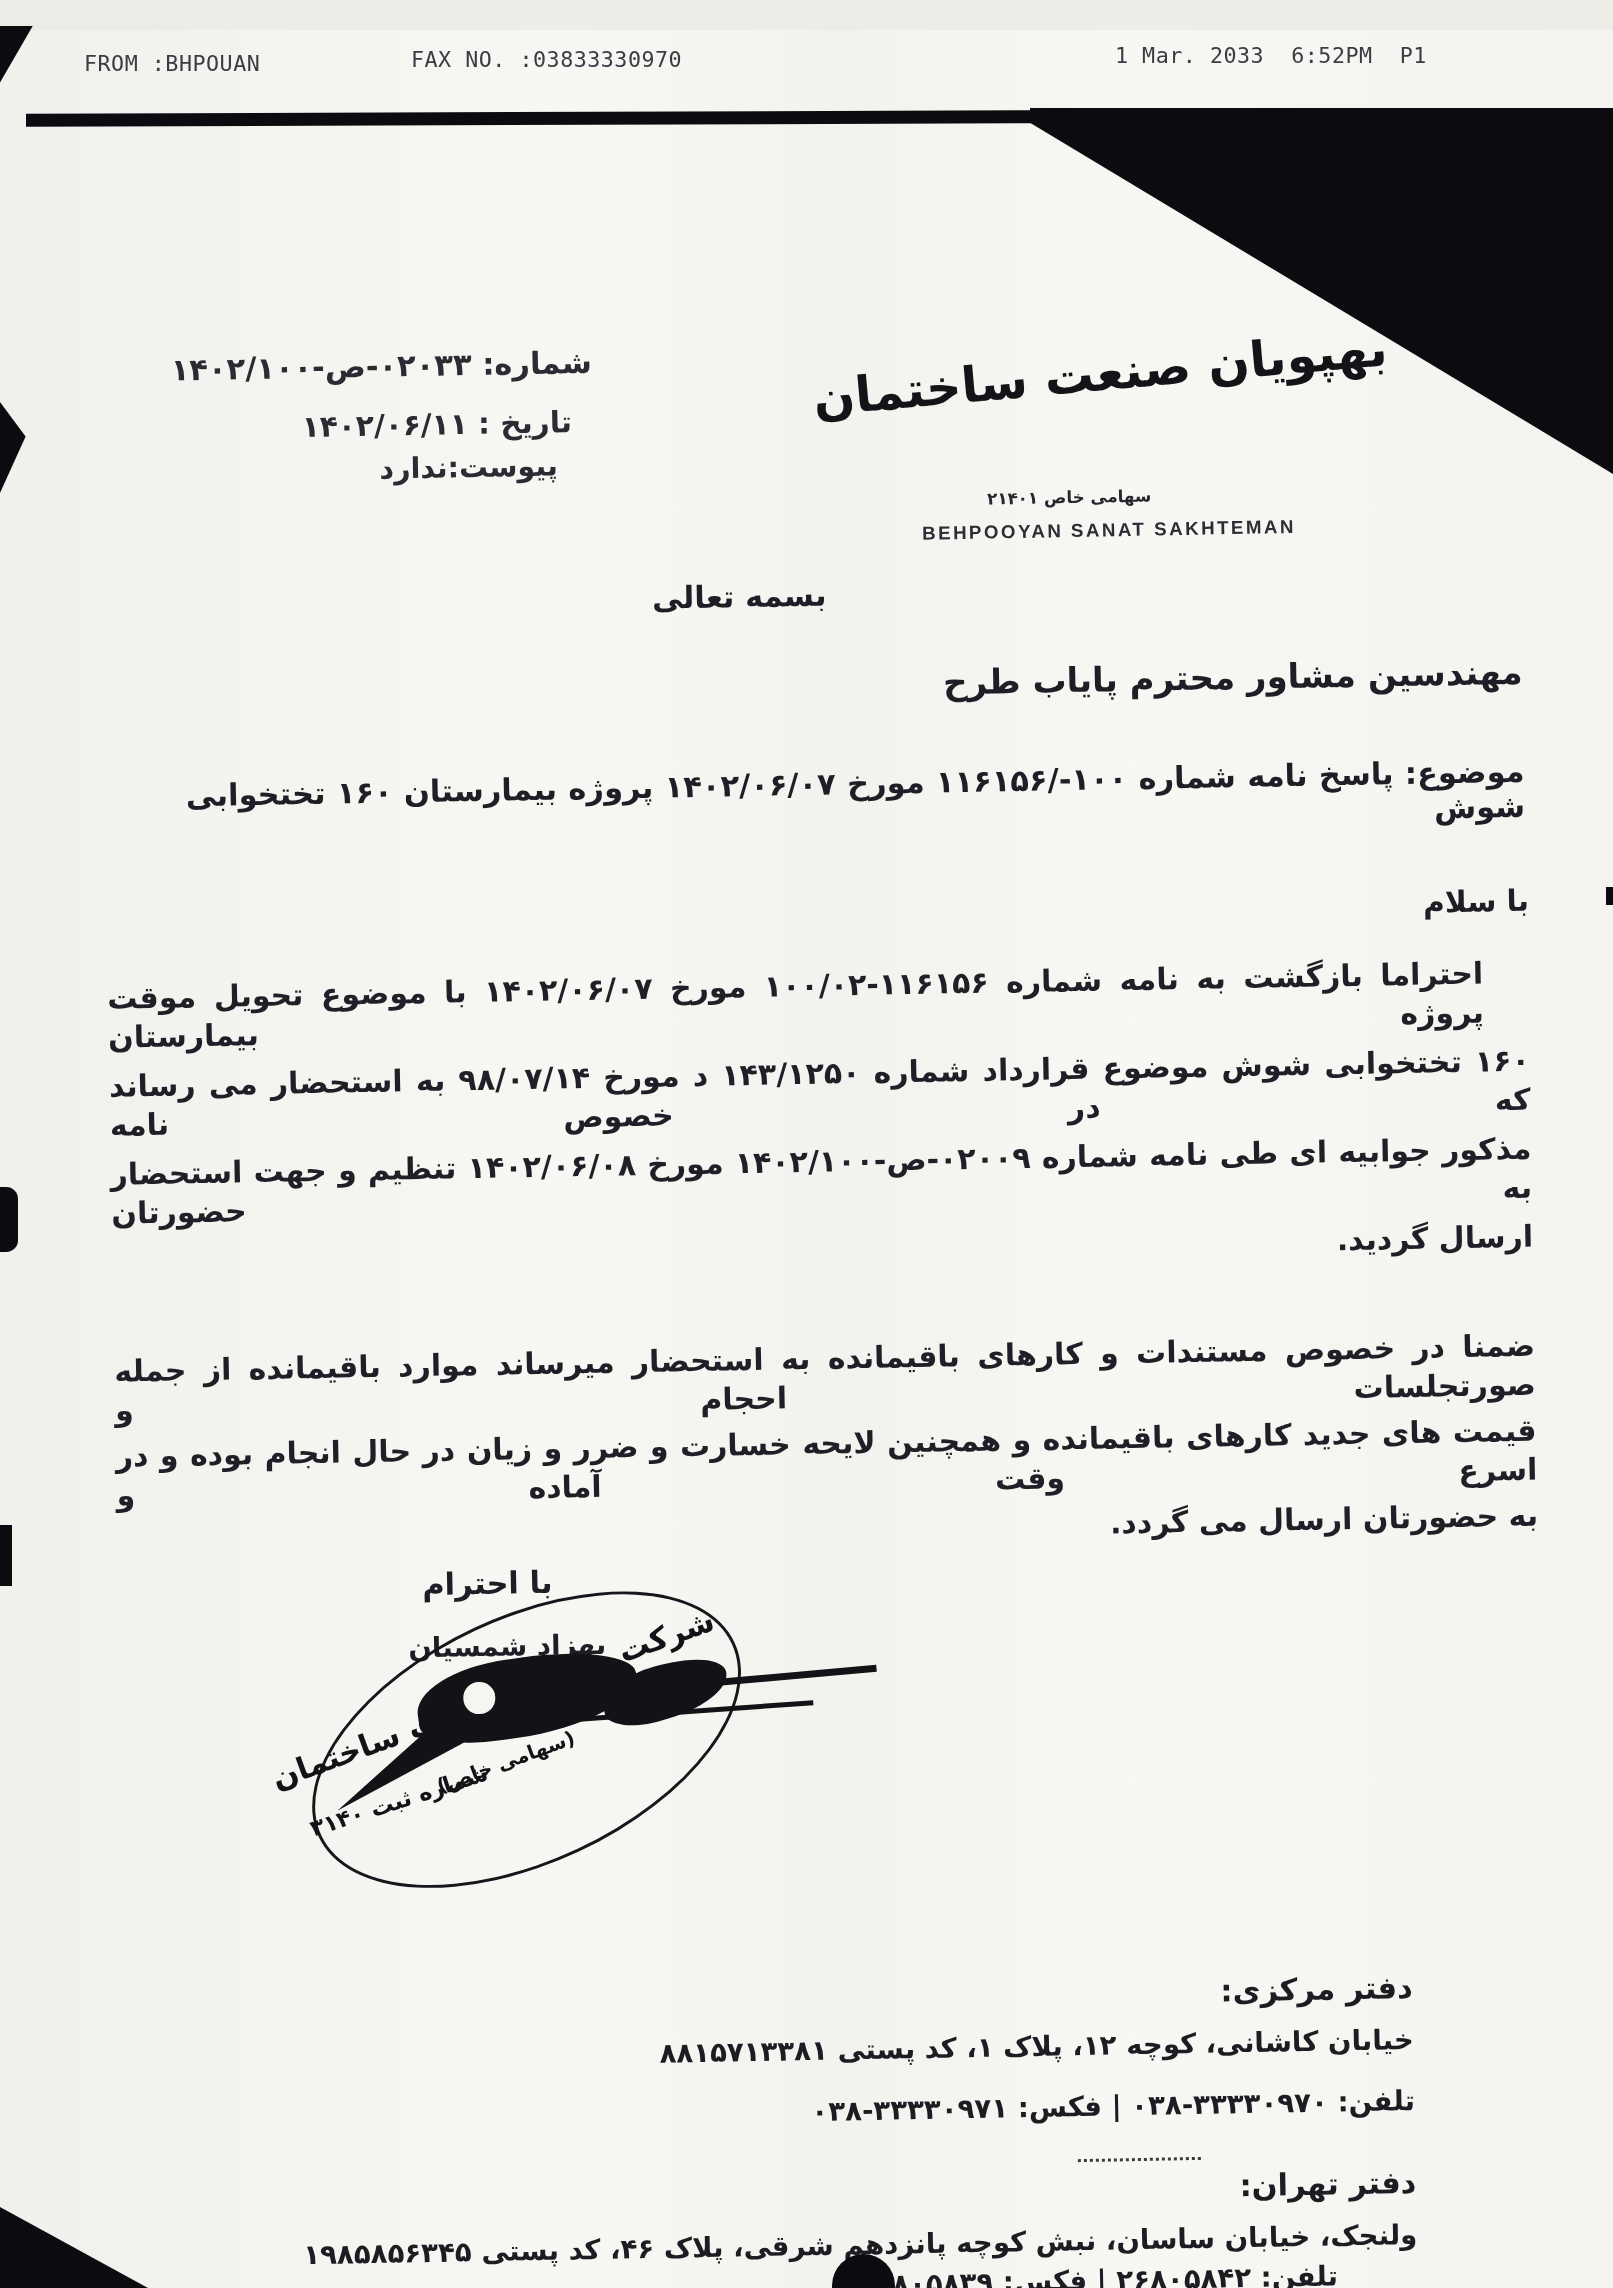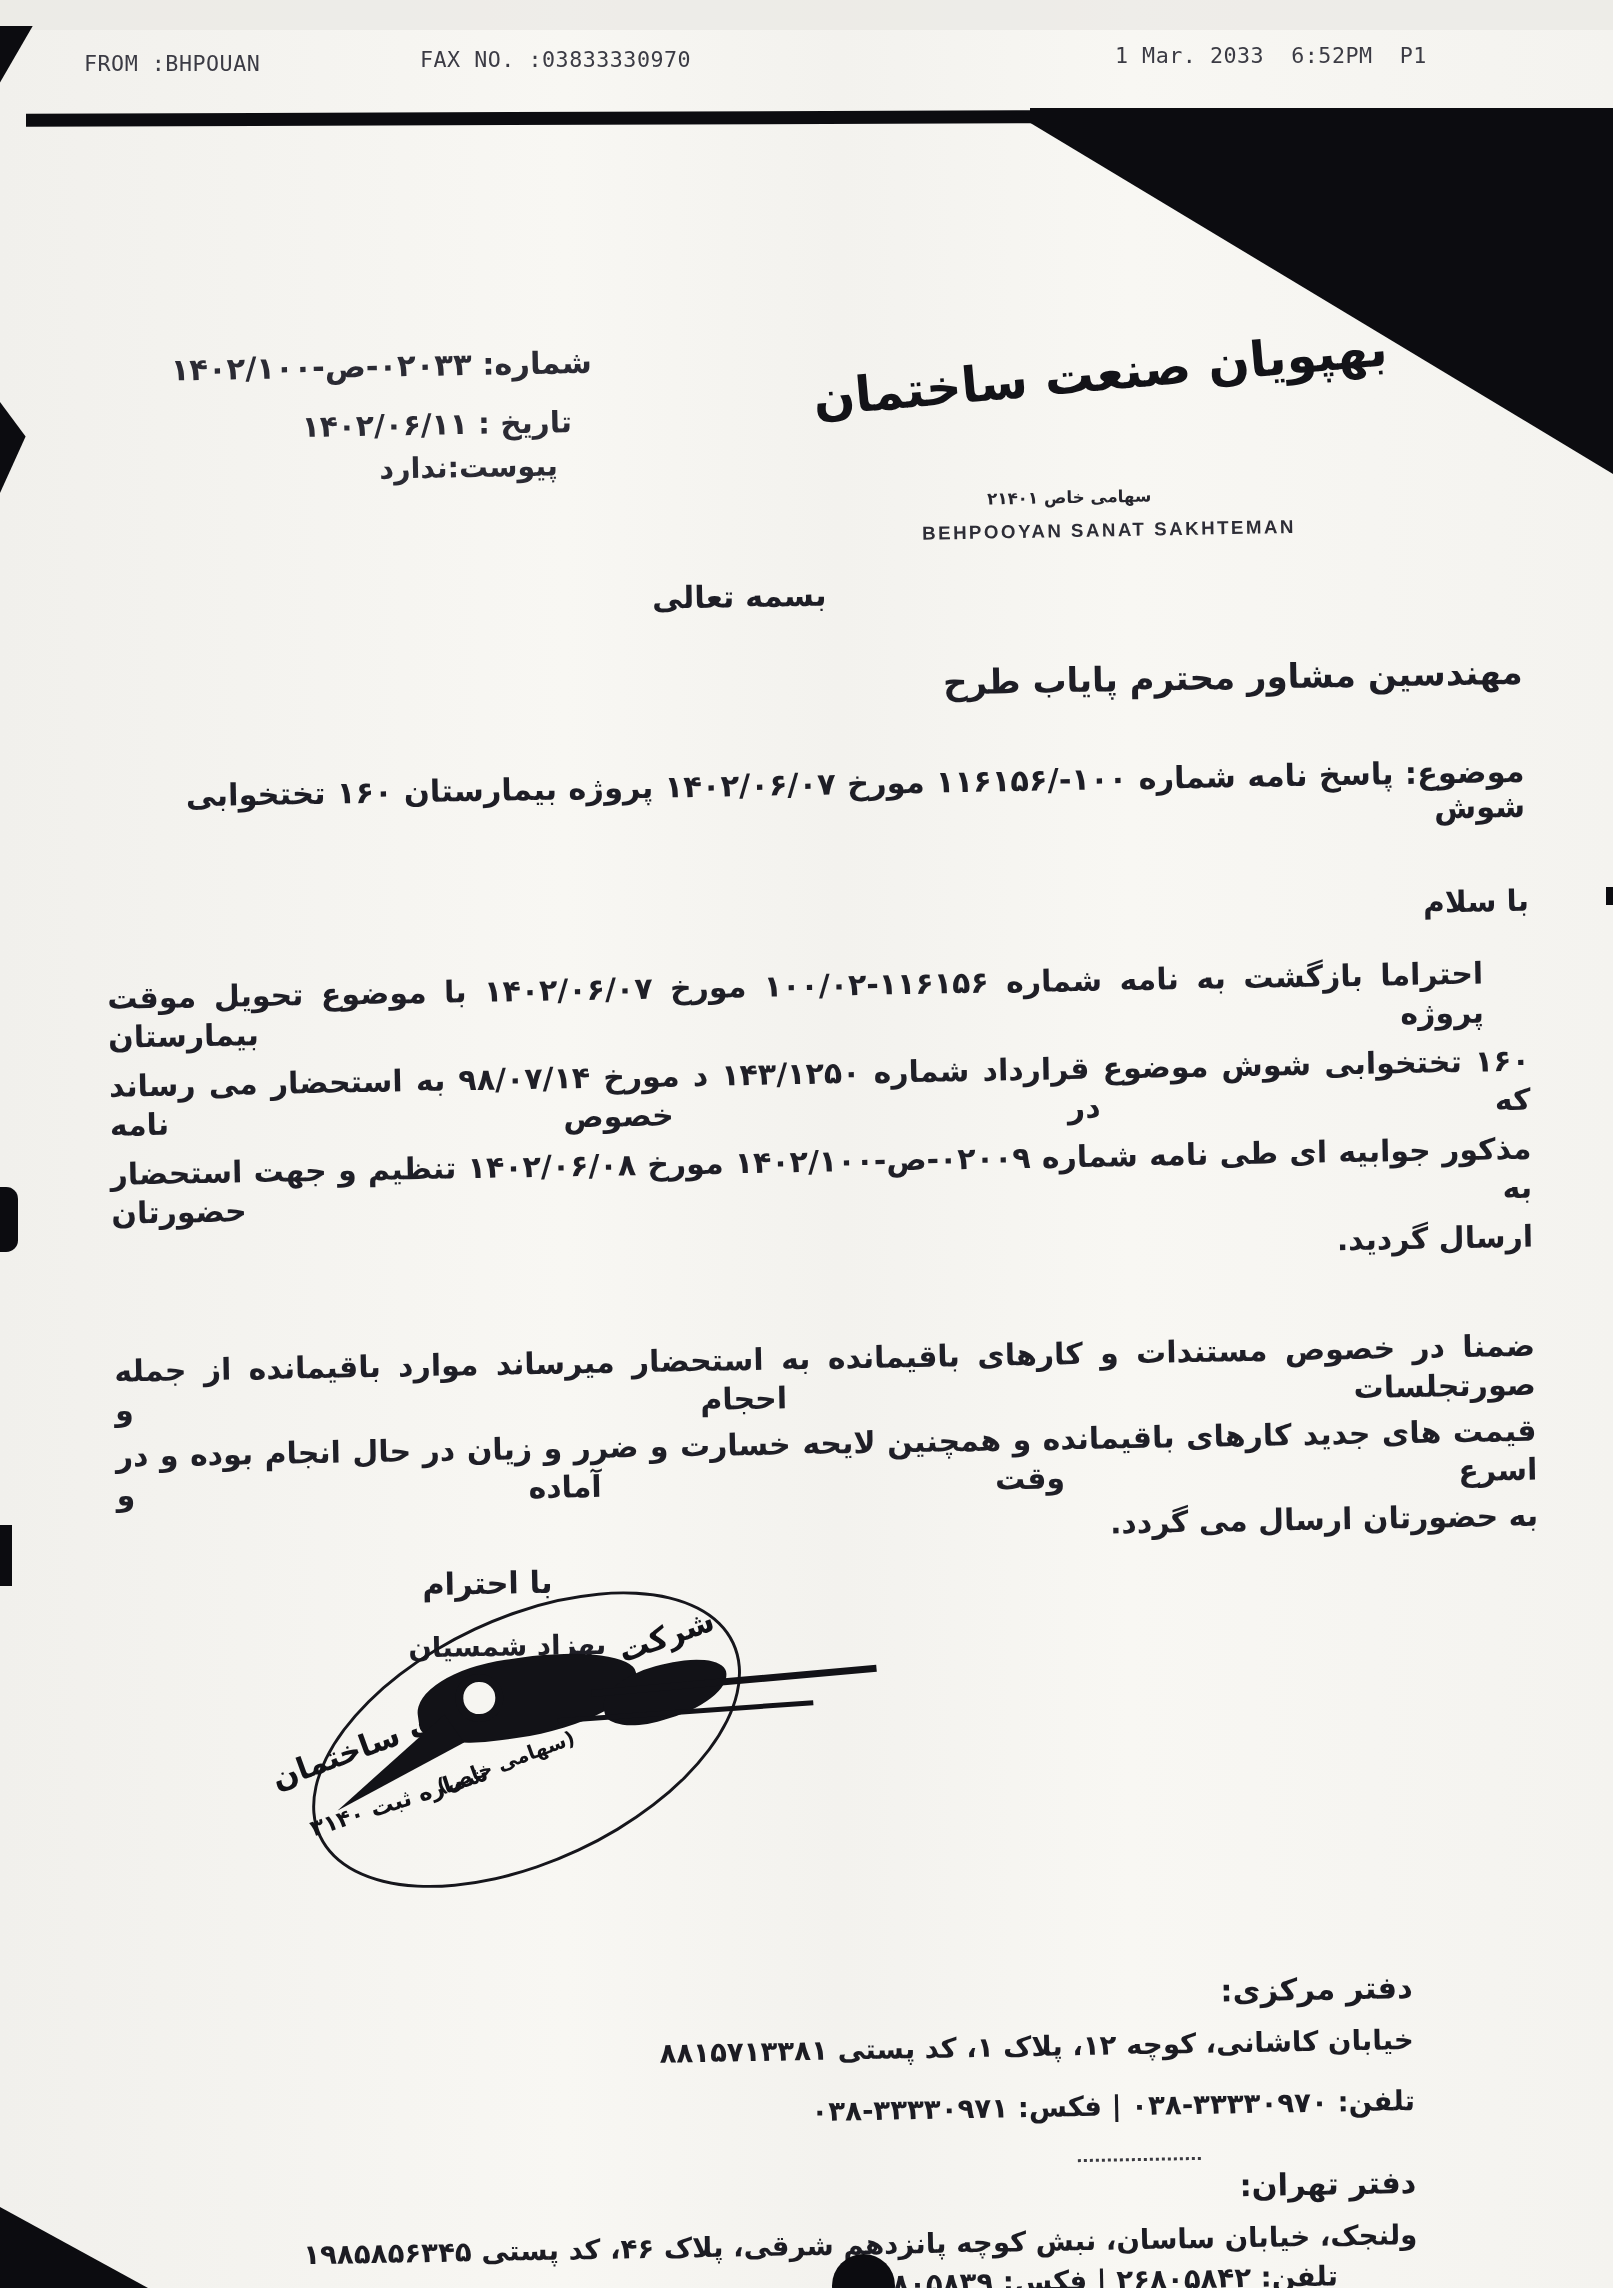--- a/index.html
+++ b/index.html
@@ -9,21 +9,21 @@
     margin:0 auto;
     background:linear-gradient(90deg,#f1f0ec 0%,#f8f7f3 35%,#f3f2ee 52%,#f8f7f3 70%,#f4f3ef 100%);
     overflow:hidden;
     font-family:"DejaVu Sans",sans-serif;
     color:#1e1e26;
   }
   .top-shade{position:absolute;left:0;top:0;width:100%;height:29.6px;background:#e9e8e4;opacity:.7;}
   
   .fax{position:absolute;font-family:"DejaVu Sans Mono",monospace;color:#3b3b44;font-size:21.7px;white-space:pre;letter-spacing:0.5px;}
   .fax-from{left:48px;top:51px;margin-left:36px;}
-  .fax-no{left:420px;top:47px;}
+  .fax-no{left:411px;top:47px;}
   .fax-date{left:1115px;top:43px;}
   
   .art{position:absolute;background:#0c0c10;}
   .art-topbar{left:25.6px;top:112px;width:1013px;height:12.8px;transform:rotate(-0.2deg);}
   .art-wedge{left:1030px;top:108px;width:583px;height:366px;clip-path:polygon(0 0,100% 0,100% 100%,0 4%);}
   .art-corner-tl{left:0;top:25.6px;width:33px;height:57px;clip-path:polygon(0 0,100% 0,0 100%);}
   .art-left1{left:0;top:402px;width:25.6px;height:91px;clip-path:polygon(0 0,100% 38%,0 100%);}
   .art-left2{left:0;top:1187px;width:17.7px;height:65px;border-radius:0 11.8px 11.8px 0;}
   .art-left3{left:0;top:1525px;width:11.8px;height:61px;}
   .art-right1{right:0;top:887px;width:7.9px;height:17.7px;}

